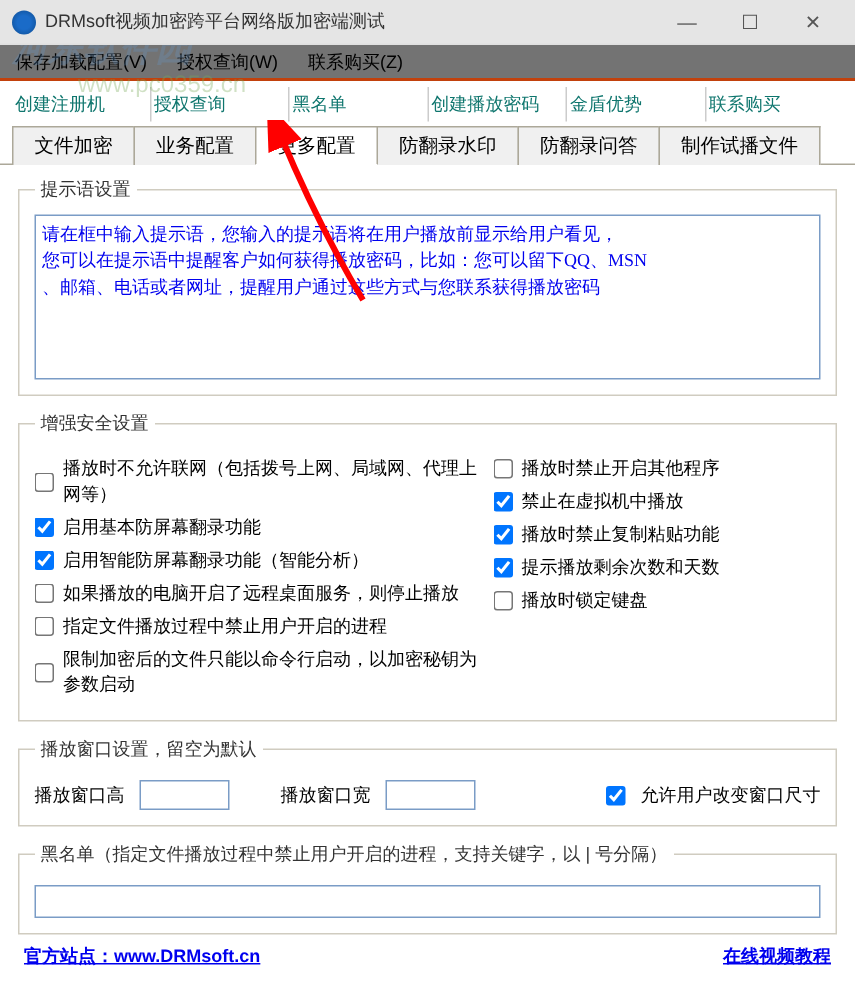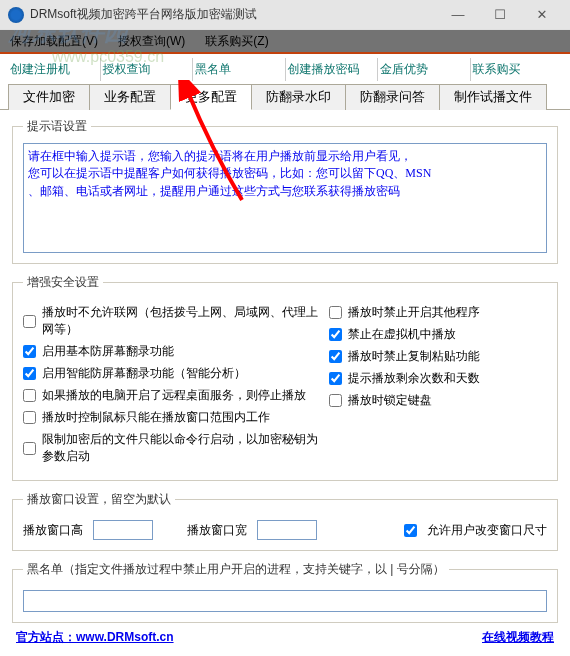--- a/index.html
+++ b/index.html
@@ -130,21 +130,21 @@
         <div class="checkrow">
             <input type="checkbox" checked="" style="">
             <label>启用智能防屏幕翻录功能（智能分析）</label>
           </div>
         <div class="checkrow">
             <input type="checkbox" style="">
             <label>如果播放的电脑开启了远程桌面服务，则停止播放</label>
           </div>
         <div class="checkrow">
             <input type="checkbox" style="">
-            <label>播放时控制鼠标只能在播放窗口范围内工作</label>
+            <label>指定文件播放过程中禁止用户开启的进程</label>
           </div>
         <div class="checkrow">
             <input type="checkbox" style="">
             <label>限制加密后的文件只能以命令行启动，以加密秘钥为参数启动</label>
           </div>
       </div>
       <div class="col-right">
         <div class="checkrow">
             <input type="checkbox" style="">
             <label>播放时禁止开启其他程序</label>

